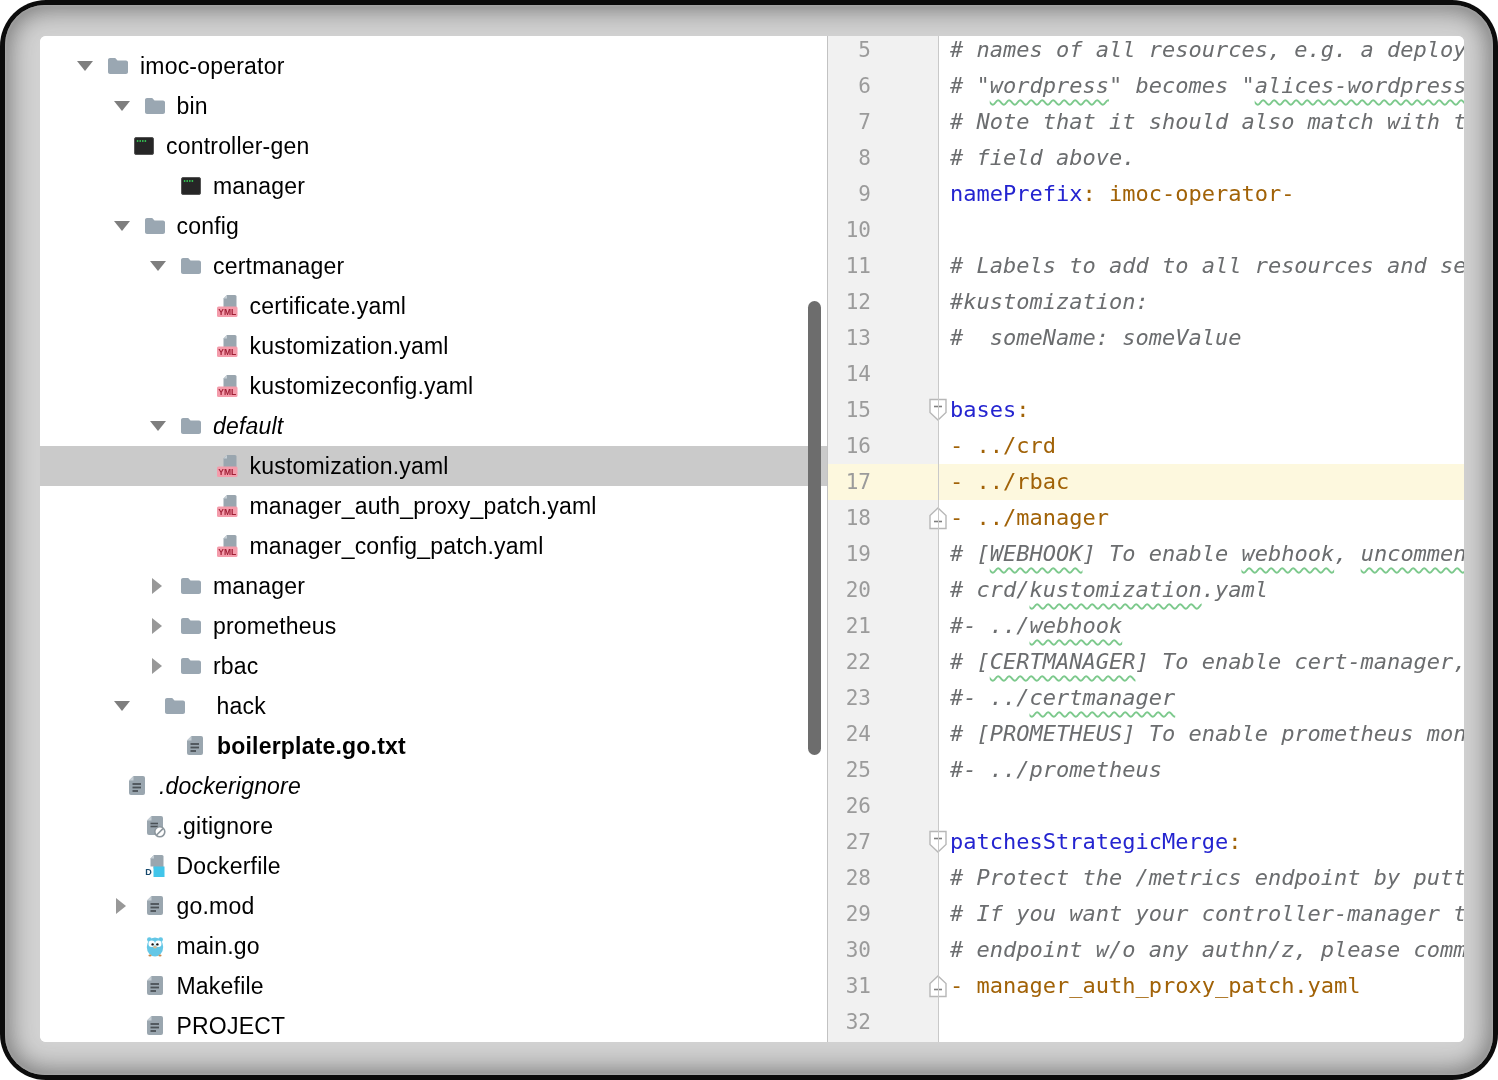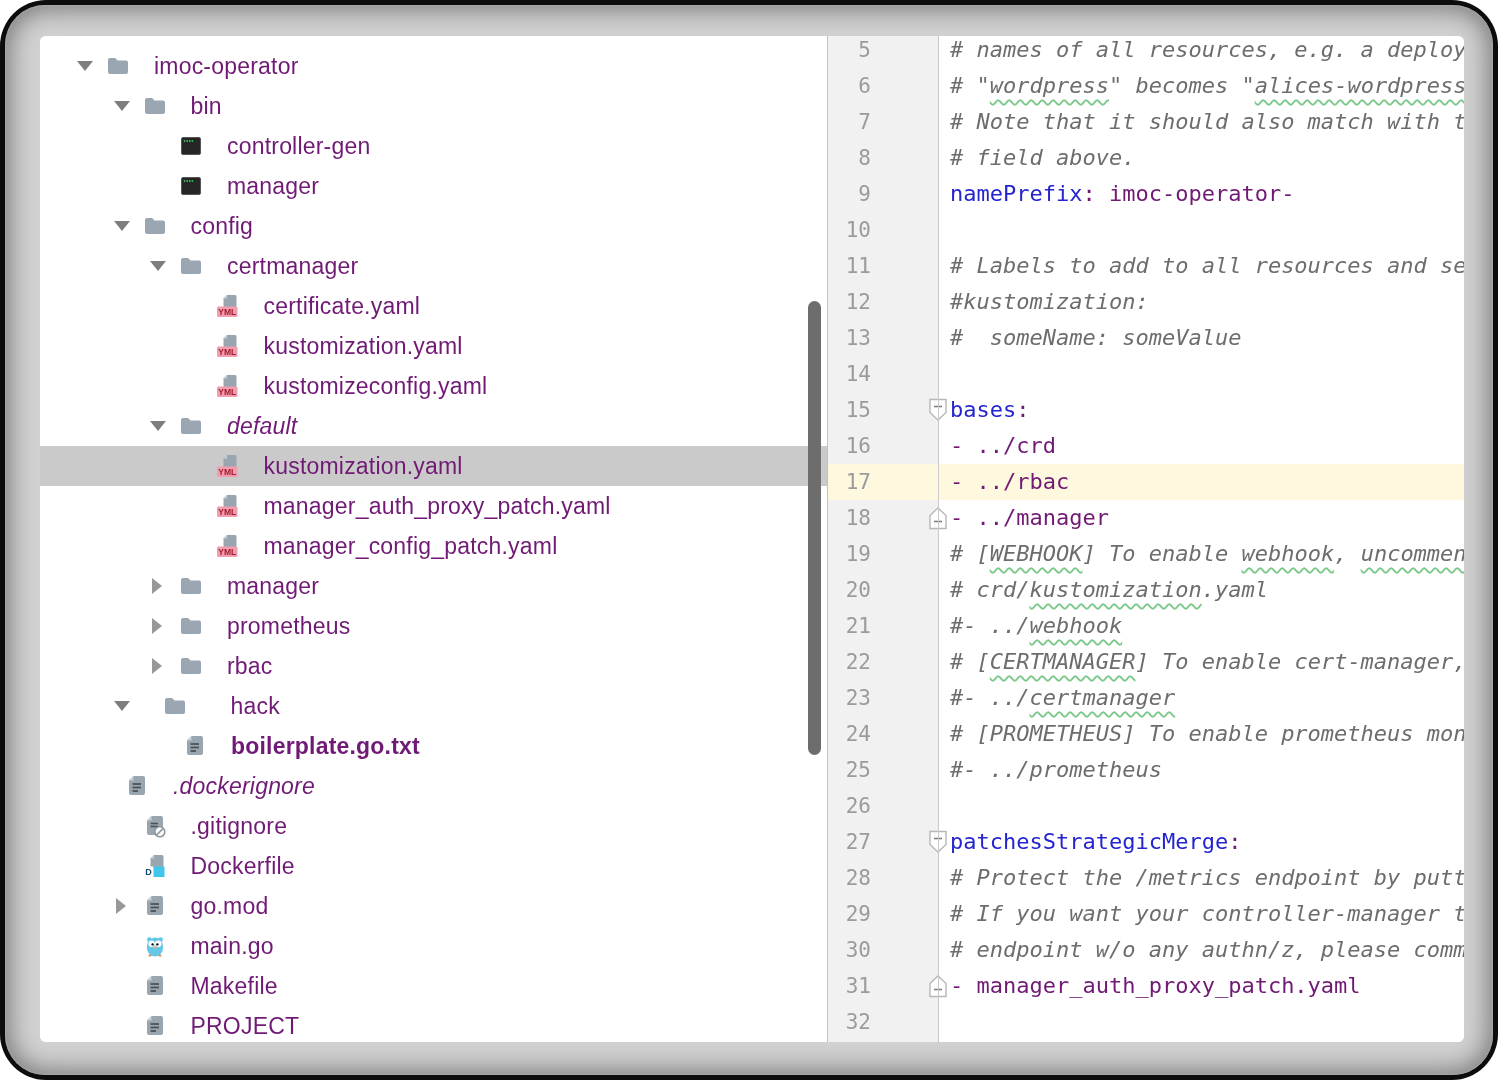--- a/index.html
+++ b/index.html
@@ -16,21 +16,21 @@
   #tree-panel{position:absolute;left:0;top:0;width:787px;bottom:0;background:#fff;overflow:hidden;}
   #tree{position:absolute;left:0;top:10px;right:0;}
   .tree-row{position:relative;height:40px;display:flex;align-items:center;white-space:nowrap;}
   .tree-row.selected{background:var(--tree-selection);}
   .arrow-slot{width:30px;height:40px;flex:0 0 30px;display:flex;align-items:center;justify-content:flex-start;}
   .arr-exp{width:0;height:0;border-left:8px solid transparent;border-right:8px solid transparent;
            border-top:10px solid #7e7e7e;margin-left:2px;}
   .arr-col{width:0;height:0;border-top:8px solid transparent;border-bottom:8px solid transparent;
            border-left:10px solid #989898;margin-left:4px;}
   .tree-icon{width:26px;height:26px;flex:0 0 26px;display:flex;align-items:center;justify-content:center;}
-  .tree-label{margin-left:23px;font-size:23px;color:#701a75;letter-spacing:.2px;}
+  .tree-label{margin-left:9px;font-size:23px;color:#000000;letter-spacing:.2px;}
 
   
   #tree-scrollbar{position:absolute;left:768px;top:265px;width:13px;height:454px;border-radius:7px;
                   background:#6d6d6d;z-index:6;}
 
   
   #panel-divider{position:absolute;left:787px;top:0;bottom:0;width:1px;background:#c2c2c2;z-index:3;}
 
   
   #editor-panel{position:absolute;left:788px;right:0;top:0;bottom:0;background:#fff;overflow:hidden;}
@@ -39,21 +39,21 @@
   #ed-lines{position:absolute;left:0;top:-4px;right:0;z-index:1;}
   .ed-row{position:relative;height:36px;}
   .ed-row.current{background:var(--current-line);}
   .ln{position:absolute;left:0;top:0;width:43px;height:36px;line-height:36px;text-align:right;
       font-family:"DejaVu Sans Mono","Liberation Mono",monospace;font-size:21px;color:#9b9b9b;z-index:2;}
   .fold{position:absolute;left:99px;top:5px;z-index:4;}
   .code{position:absolute;left:122px;top:0;height:36px;line-height:36px;white-space:pre;
         font-family:"DejaVu Sans Mono","Liberation Mono",monospace;font-size:22px;z-index:2;}
   .tok-c{color:#6b6d6f;font-style:italic;}
   .tok-k{color:var(--key-blue);}
-  .tok-p{color:#701a75;}
+  .tok-p{color:#a16207;}
   .sq{text-decoration-line:underline;text-decoration-style:wavy;
       text-decoration-color:var(--squiggle-green);text-decoration-thickness:1.5px;text-underline-offset:6px;}
 </style>
 </head>
 <body>
 
 <div id="stage">
   <div id="win-outer">
     <div id="win-bezel"></div>
     <div id="content">
@@ -75,21 +75,21 @@
               <span class="arrow-slot">
                 <span class="arr-exp"></span>
               </span>
               <span class="tree-icon">
                 <svg width="24" height="24" viewBox="0 0 24 24">
                   <path d="M2 6c0-1.1.9-2 2-2h5.2l2.3 2.4H20c1.1 0 2 .9 2 2V18c0 1.1-.9 2-2 2H4c-1.1 0-2-.9-2-2z" fill="#9AA7B2"></path>
                 </svg>
               </span>
               <span class="tree-label">bin</span>
             </div>
-            <div class="tree-row" style="padding-left: 108px;">
+            <div class="tree-row" style="padding-left: 61px;">
               <span class="arrow-slot"></span>
               <span class="tree-icon">
                 <svg width="24" height="24" viewBox="0 0 24 24">
                   <rect x="2.5" y="3.5" width="19" height="17" rx="1.5" fill="#262626" stroke="#555" stroke-width="1"></rect>
                   <g fill="#35c754">
                     <circle cx="5.6" cy="7" r="0.9"></circle>
                     <circle cx="8.2" cy="7" r="0.9"></circle>
                     <circle cx="10.8" cy="7" r="0.9"></circle>
                     <circle cx="13.4" cy="7" r="0.9"></circle>
                   </g>

